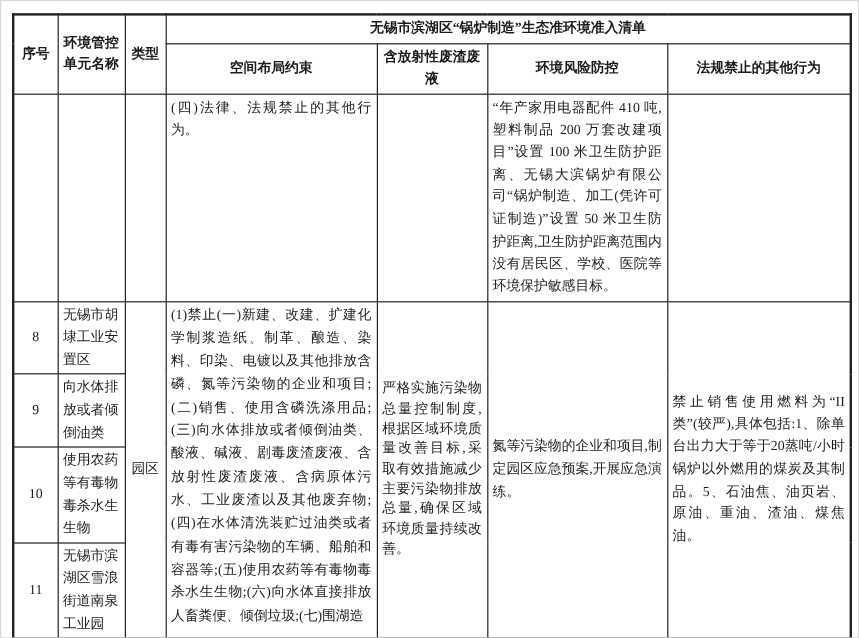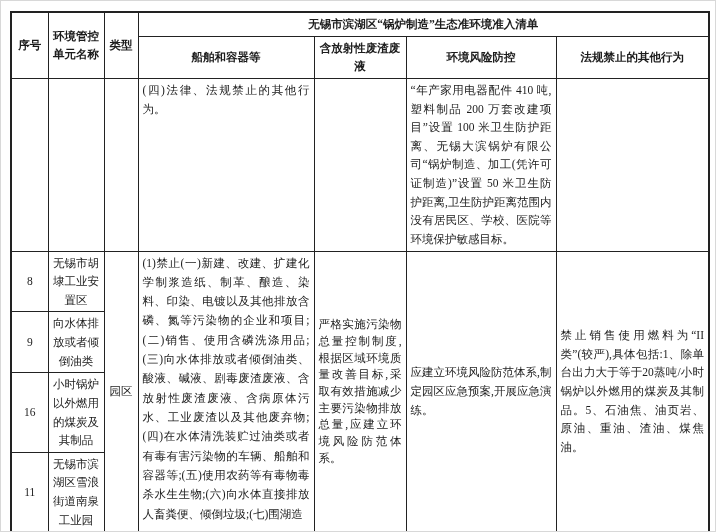--- a/index.html
+++ b/index.html
@@ -57,21 +57,21 @@
     text-justify: inter-ideograph;
     vertical-align: top;
     margin-top: 18px;
   }
   td.body-mid {
     text-align: justify;
     text-justify: inter-ideograph;
     vertical-align: middle;
   }
   td.unit-cell {
-    text-align: center;
+    text-align: left;
     vertical-align: middle;
     line-height: 1.9;
     padding: 2px 6px;
   }
   .pagenum {
     position: absolute;
     left: 0;
     right: 0;
     top: 482px;
     text-align: center;
@@ -98,54 +98,54 @@
 
     <tbody>
         <tr class="title-row">
       <th class="hdr" rowspan="2">序号</th>
       <th class="hdr" rowspan="2">环境管控单元名称</th>
       <th class="hdr" rowspan="2">类型</th>
       <th class="hdr" colspan="4">无锡市滨湖区“锅炉制造”生态准环境准入清单</th>
     </tr>
 
     <tr class="sub-row">
-      <th class="hdr">船舶和容器等</th>
+      <th class="hdr">空间布局约束</th>
       <th class="hdr">含放射性废渣废液</th>
       <th class="hdr">环境风险防控</th>
       <th class="hdr">法规禁止的其他行为</th>
     </tr>
 
     <tr style="height:158px">
       <td class="center"></td>
       <td class="center"></td>
       <td class="center"></td>
       <td class="body-text">(四)法律、法规禁止的其他行为。</td>
       <td class="center"></td>
       <td class="body-text">“年产家用电器配件 410 吨,塑料制品 200 万套改建项目”设置 100 米卫生防护距离、无锡大滨锅炉有限公司“锅炉制造、加工(凭许可证制造)”设置 50 米卫生防护距离,卫生防护距离范围内没有居民区、学校、医院等环境保护敏感目标。</td>
       <td class="center"></td>
     </tr>
 
     <tr style="height:53px">
       <td class="center">8</td>
       <td class="unit-cell">无锡市胡埭工业安置区</td>
       <td class="center" rowspan="4">园区</td>
       <td class="body-text" rowspan="4" style="line-height:1.68">(1)禁止(一)新建、改建、扩建化学制浆造纸、制革、酿造、染料、印染、电镀以及其他排放含磷、氮等污染物的企业和项目;(二)销售、使用含磷洗涤用品;(三)向水体排放或者倾倒油类、酸液、碱液、剧毒废渣废液、含放射性废渣废液、含病原体污水、工业废渣以及其他废弃物;(四)在水体清洗装贮过油类或者有毒有害污染物的车辆、船舶和容器等;(五)使用农药等有毒物毒杀水生生物;(六)向水体直接排放人畜粪便、倾倒垃圾;(七)围湖造</td>
-      <td class="body-mid" rowspan="4" style="line-height:1.45">严格实施污染物总量控制制度,根据区域环境质量改善目标,采取有效措施减少主要污染物排放总量,应建立环境风险防范体系。</td>
-      <td class="body-mid" rowspan="4">应建立环境风险防范体系,制定园区应急预案,开展应急演练。</td>
+      <td class="body-mid" rowspan="4" style="line-height:1.45">严格实施污染物总量控制制度,根据区域环境质量改善目标,采取有效措施减少主要污染物排放总量,确保区域环境质量持续改善。</td>
+      <td class="body-mid" rowspan="4">氮等污染物的企业和项目,制定园区应急预案,开展应急演练。</td>
       <td class="body-mid" rowspan="4">禁止销售使用燃料为“II类”(较严),具体包括:1、除单台出力大于等于20蒸吨/小时锅炉以外燃用的煤炭及其制品。5、石油焦、油页岩、原油、重油、渣油、煤焦油。</td>
     </tr>
 
     <tr style="height:52px">
       <td class="center">9</td>
       <td class="unit-cell">向水体排放或者倾倒油类</td>
     </tr>
 
     <tr style="height:66px">
-      <td class="center">16</td>
-      <td class="unit-cell">小时锅炉以外燃用的煤炭及其制品</td>
+      <td class="center">10</td>
+      <td class="unit-cell">使用农药等有毒物毒杀水生生物</td>
     </tr>
 
     <tr style="height:66px">
       <td class="center">11</td>
       <td class="unit-cell">无锡市滨湖区雪浪街道南泉工业园</td>
     </tr>
 
   </tbody>
     </table>
 

